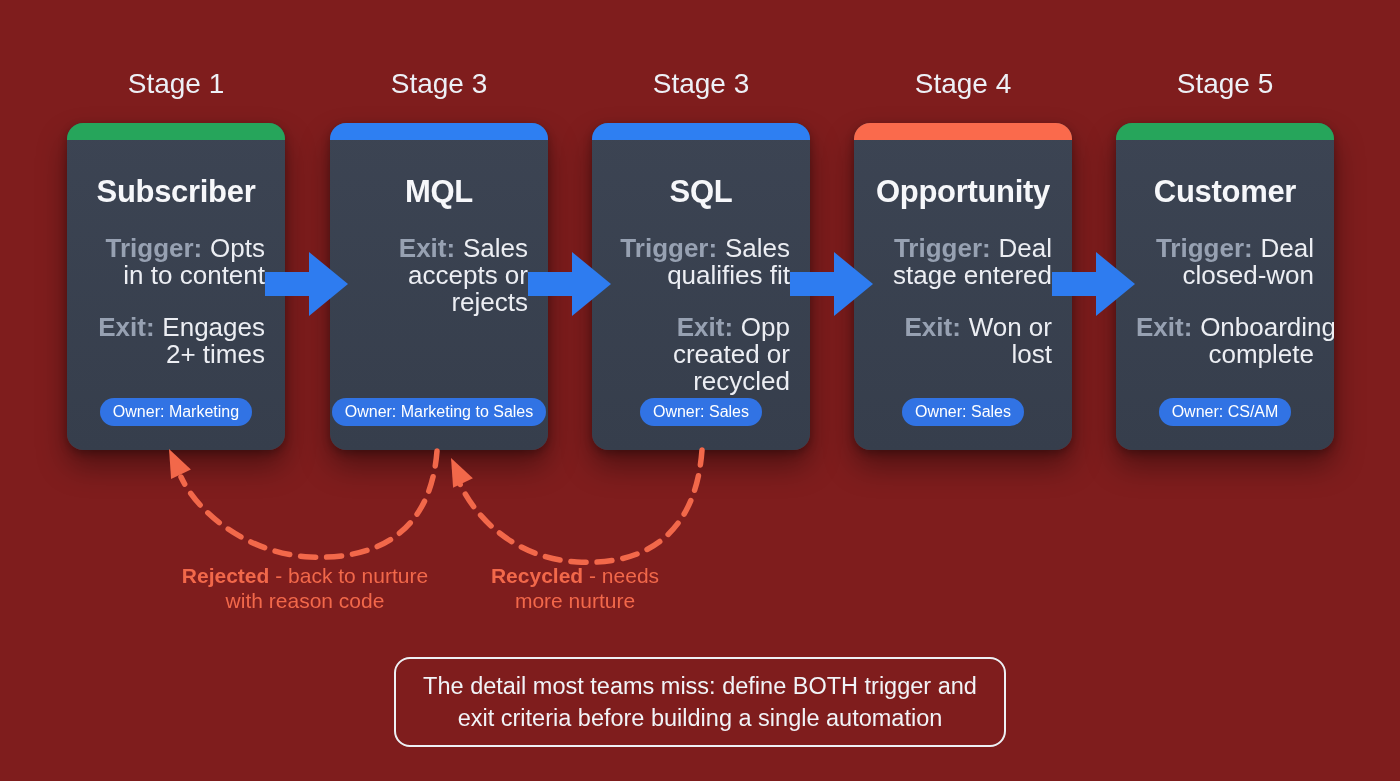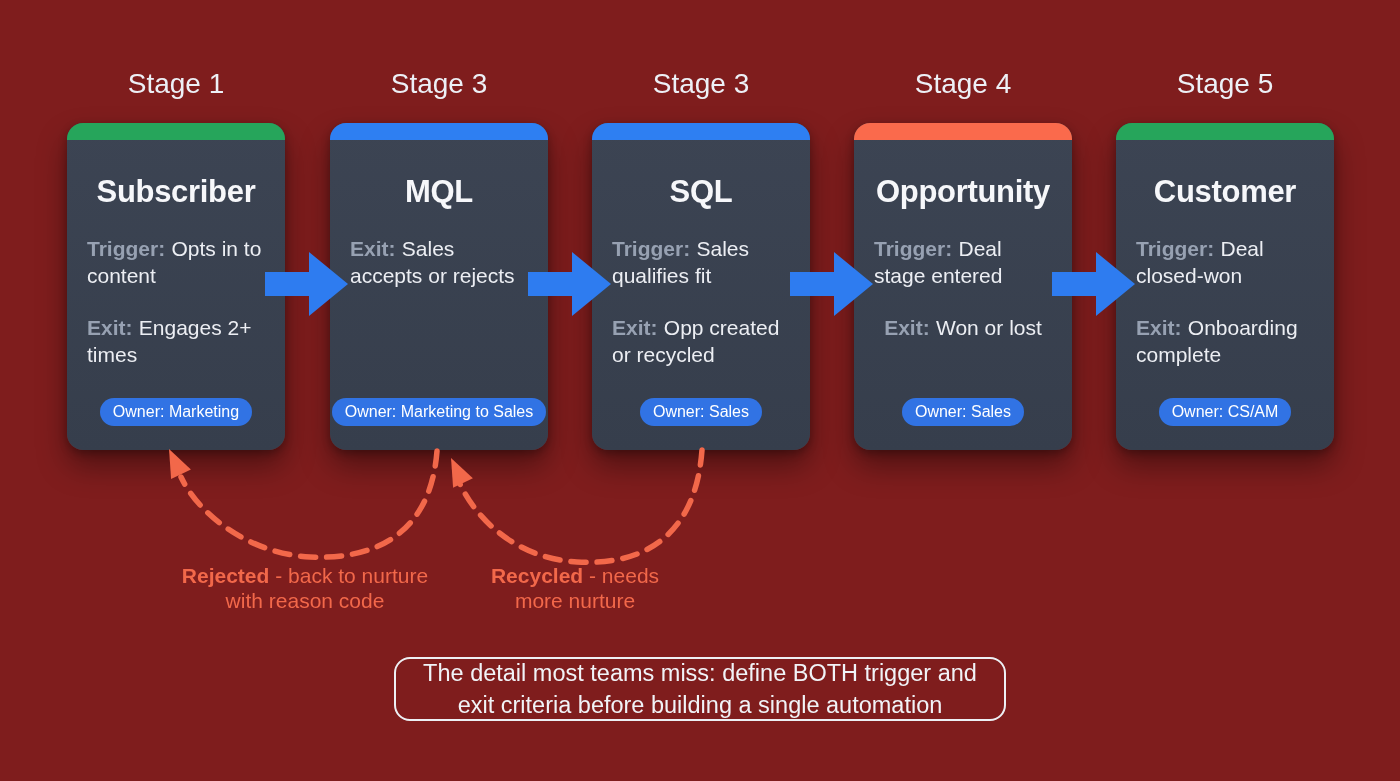--- a/index.html
+++ b/index.html
@@ -18,21 +18,21 @@
   .card {
     margin-top:21px; width:218px; height:327px;
     background:linear-gradient(180deg,#3c4453 0%, #363e4c 100%);
     border-radius:16px; overflow:hidden;
     display:flex; flex-direction:column;
     box-shadow:0 16px 30px rgba(0,0,0,.38), 0 3px 8px rgba(0,0,0,.28);
   }
   .card-topbar { height:17px; width:100%; flex:0 0 auto; }
   .card-body { flex:1; display:flex; flex-direction:column; align-items:center; padding:34px 12px 24px; }
   .card-title { font-size:31px; font-weight:700; color:#f6f7fa; letter-spacing:-.3px; text-align:center; }
-  .kv { font-size:21px; line-height:27px; color:#eceef3; text-align:left; max-width:178px; }
+  .kv { font-size:26px; line-height:27px; color:#eceef3; text-align:right; max-width:178px; }
   .kv-trigger { margin-top:25px; }
   .kv-exit { margin-top:25px; }
   .kv-label { color:#97a1b2; font-weight:700; margin-right:.30em; }
   .owner-badge {
     margin-top:auto; color:#ffffff; font-size:16px; line-height:16px;
     padding:6px 13px; border-radius:999px; white-space:nowrap;
   }
 
   
   .flow-arrow { position:absolute; width:84px; height:66px; top:251px; }
@@ -41,21 +41,21 @@
   
   #loop-overlay { position:absolute; left:0; top:0; width:1400px; height:781px; pointer-events:none; }
 
   .loop-label { position:absolute; font-size:21px; line-height:25px; text-align:center; }
   .loop-term { font-weight:700; margin-right:.28em; }
   #loop-label-rejected { left:180px; top:563px; width:250px; }
   #loop-label-recycled { left:480px; top:563px; width:190px; }
 
   
   .note-box {
-    position:absolute; left:394px; top:657px; width:612px; height:64px;
+    position:absolute; left:394px; top:657px; width:612px; height:90px;
     border:2px solid #edf0f4; border-radius:16px;
     display:flex; align-items:center; justify-content:center;
   }
   .note-text { width:586px; text-align:center; font-size:23.5px; line-height:32px; color:#f1f3f7; }
 </style>
 </head>
 <body>
 
 <div id="stage">
 

